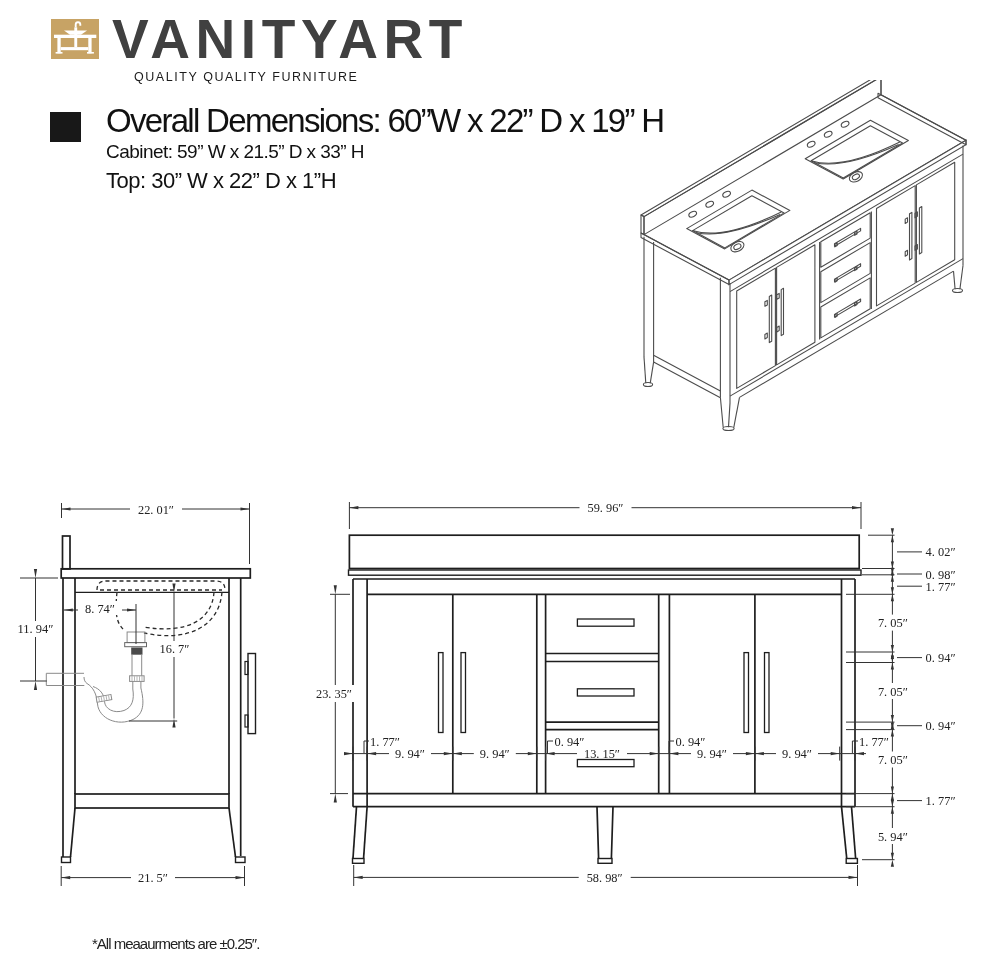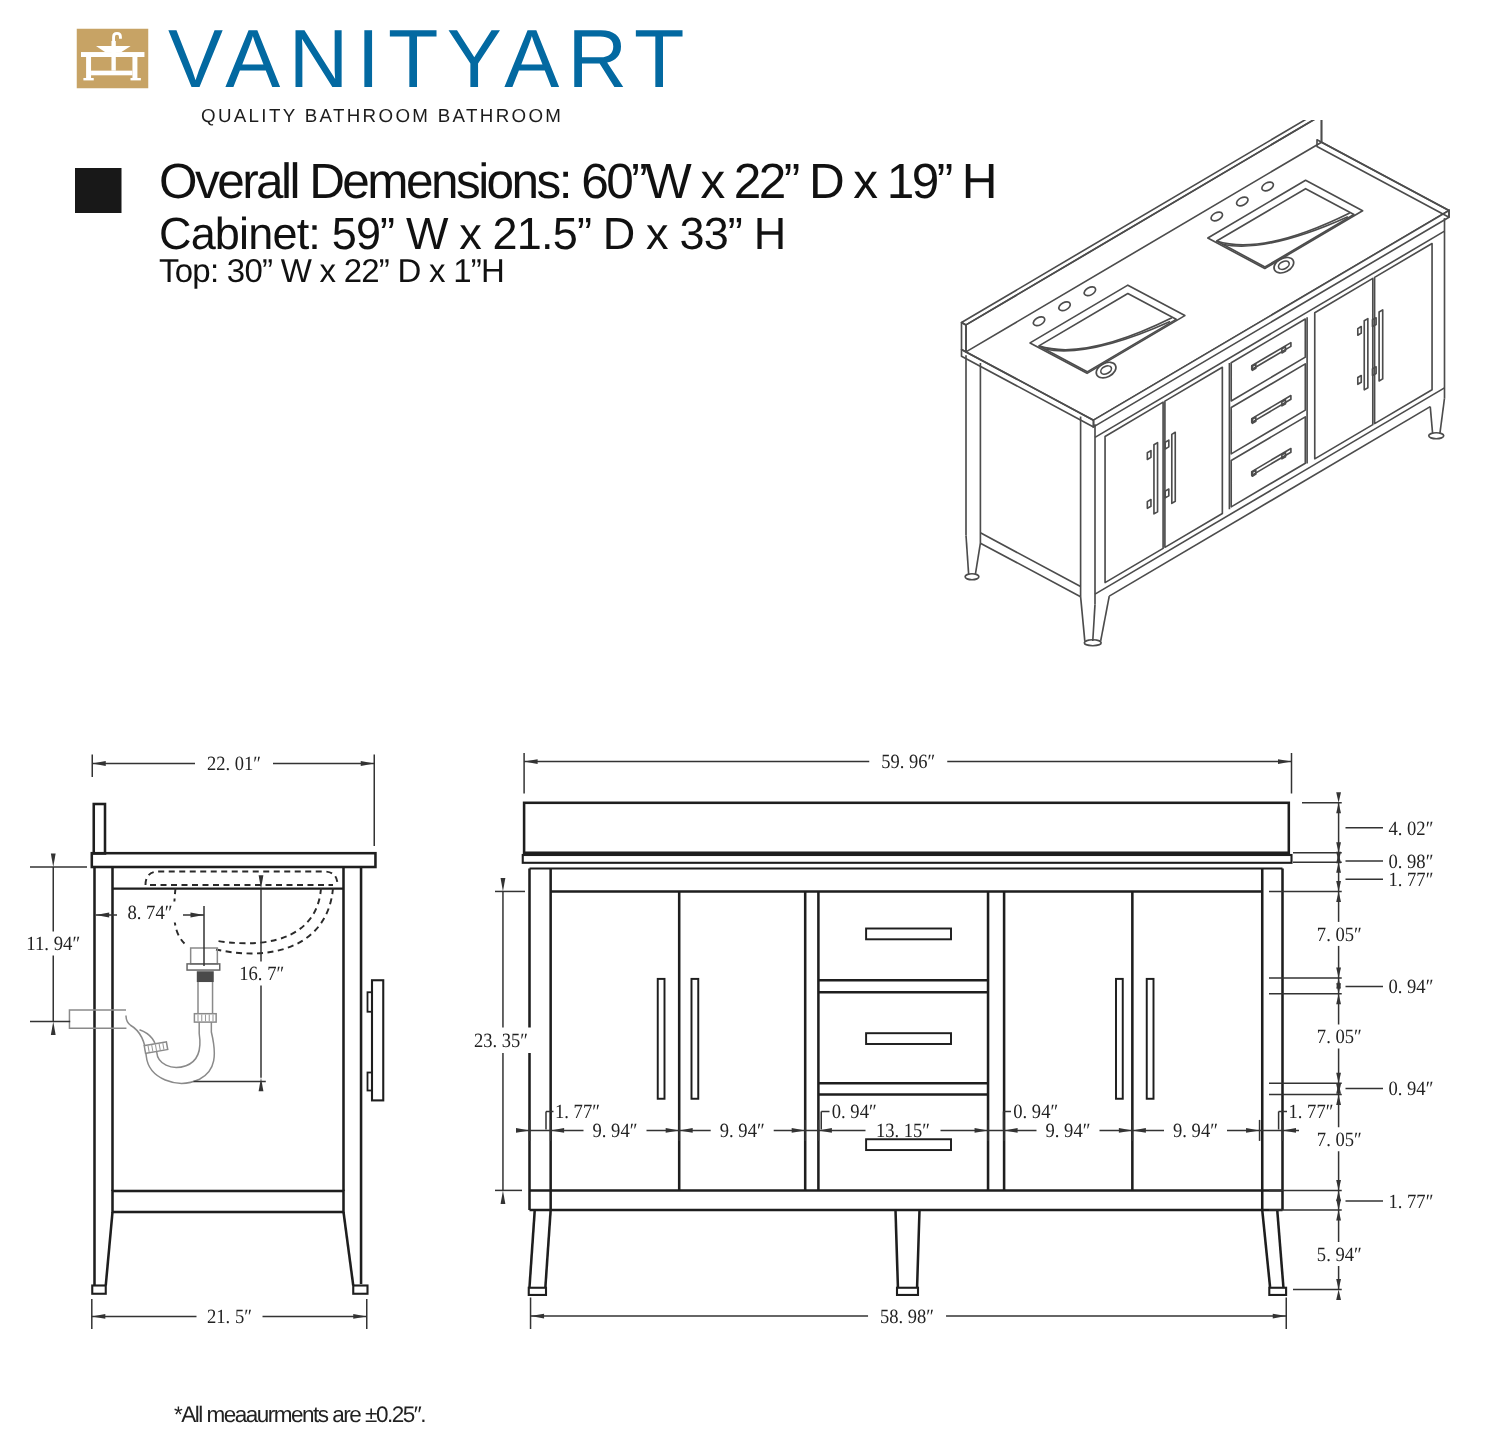--- a/index.html
+++ b/index.html
@@ -15,29 +15,29 @@
 <rect x="37.3" y="19" width="3.3" height="15.3"></rect>
 <rect x="9.7" y="28.1" width="27.6" height="3.1"></rect>
 <rect x="23.3" y="8.3" width="2.9" height="19.8"></rect>
 <path d="M13,11.6 L36.1,11.6 L30,15.7 L19,15.7 Z"></path>
 <rect x="4.6" y="33" width="6.9" height="1.6"></rect>
 <rect x="36" y="33" width="6.9" height="1.6"></rect>
 </g>
 <path d="M24.7,8.3 L24.7,5.6 Q24.7,3.2 27,3.2 Q29.3,3.2 29.3,5.6 L29.3,6.8" stroke="#fff" stroke-width="1.9" fill="none"></path>
 </svg>
 
-<div class="abs" style="left:112px;top:12px;font-size:55px;font-weight:400;letter-spacing:5.6px;color:#0369a1">VANITYART</div>
-
-<div class="abs" style="left:134px;top:71px;font-size:12.5px;letter-spacing:1.55px;color:#1c1c1c">QUALITY BATHROOM BATHROOM</div>
+<div class="abs" style="left:112px;top:12px;font-size:55px;font-weight:700;letter-spacing:5.6px;color:#404040">VANITYART</div>
+
+<div class="abs" style="left:134px;top:71px;font-size:12.5px;letter-spacing:1.55px;color:#1c1c1c">QUALITY QUALITY FURNITURE</div>
 
 <div class="abs" style="left:50px;top:112px;width:31px;height:30px;background:#181818"></div>
 
 <div class="abs" style="left:106px;top:104px;font-size:33px;letter-spacing:-1.7px;color:#111">Overall Demensions: 60”W x 22” D x 19” H</div>
 
-<div class="abs" style="left:106px;top:142px;font-size:30px;letter-spacing:-0.55px;color:#111">Cabinet: 59” W x 21.5” D x 33” H</div>
+<div class="abs" style="left:106px;top:142px;font-size:19px;letter-spacing:-0.55px;color:#111">Cabinet: 59” W x 21.5” D x 33” H</div>
 
 <div class="abs" style="left:106px;top:170px;font-size:22px;letter-spacing:-0.5px;color:#111">Top: 30” W x 22” D x 1”H</div>
 
 <svg width="390" height="386" viewBox="0 0 390 386" style="position:absolute;left:600px;top:80px">
     <path d="M41.0,135.0L278.0,-4.8L281.0,-3.2L44.0,136.6Z" stroke="#4c4c4c" stroke-width="1.1" fill="none" stroke-linejoin="round"></path>
     <path d="M44.0,136.6L281.0,-3.2L281.0,14.8L44.0,154.6Z" stroke="#4c4c4c" stroke-width="1.1" fill="none" stroke-linejoin="round"></path>
     <path d="M41.0,135.0L44.0,136.6L44.0,154.6L41.0,153.0Z" stroke="#4c4c4c" stroke-width="1.1" fill="none" stroke-linejoin="round"></path>
     <path d="M278.0,-4.8L281.0,-3.2M281.0,-3.2L281.0,14.8" stroke="#4c4c4c" stroke-width="1.1" fill="none" stroke-linejoin="round"></path>
     <path d="M44.0,154.6L129.0,200.1L366.0,60.3L281.0,14.8" stroke="#4c4c4c" stroke-width="1.1" fill="none" stroke-linejoin="round"></path>
     <path d="M129.0,200.1L366.0,60.3L366.0,64.8L129.0,204.6Z" stroke="#4c4c4c" stroke-width="1.1" fill="#fff"></path>
@@ -348,12 +348,12 @@
     <text x="615.6" y="174.1" font-family="Liberation Serif,serif" font-size="13.5" fill="#222" text-anchor="start" textLength="30.0" lengthAdjust="spacingAndGlyphs">0. 94″</text>
     <line x1="587" y1="237.7" x2="612" y2="237.7" stroke="#333" stroke-width="1"></line>
     <text x="615.6" y="242.2" font-family="Liberation Serif,serif" font-size="13.5" fill="#222" text-anchor="start" textLength="30.0" lengthAdjust="spacingAndGlyphs">0. 94″</text>
     <line x1="587" y1="312.6" x2="612" y2="312.6" stroke="#333" stroke-width="1"></line>
     <text x="615.6" y="317.1" font-family="Liberation Serif,serif" font-size="13.5" fill="#222" text-anchor="start" textLength="30.0" lengthAdjust="spacingAndGlyphs">1. 77″</text>
     <rect x="267.4" y="131" width="56.60000000000002" height="7.199999999999989" stroke="#1e1e1e" stroke-width="1.3" fill="none"></rect>
     <rect x="267.4" y="200.8" width="56.60000000000002" height="7.199999999999989" stroke="#1e1e1e" stroke-width="1.3" fill="none"></rect>
     <rect x="267.4" y="271.5" width="56.60000000000002" height="7.199999999999989" stroke="#1e1e1e" stroke-width="1.3" fill="none"></rect>
   </svg>
 
-<div class="abs" style="left:116px;top:936px;font-size:15px;letter-spacing:-1px;color:#222">*All meaaurments are ±0.25″.</div>
+<div class="abs" style="left:92px;top:936px;font-size:15px;letter-spacing:-1px;color:#222">*All meaaurments are ±0.25″.</div>
 </body></html>

